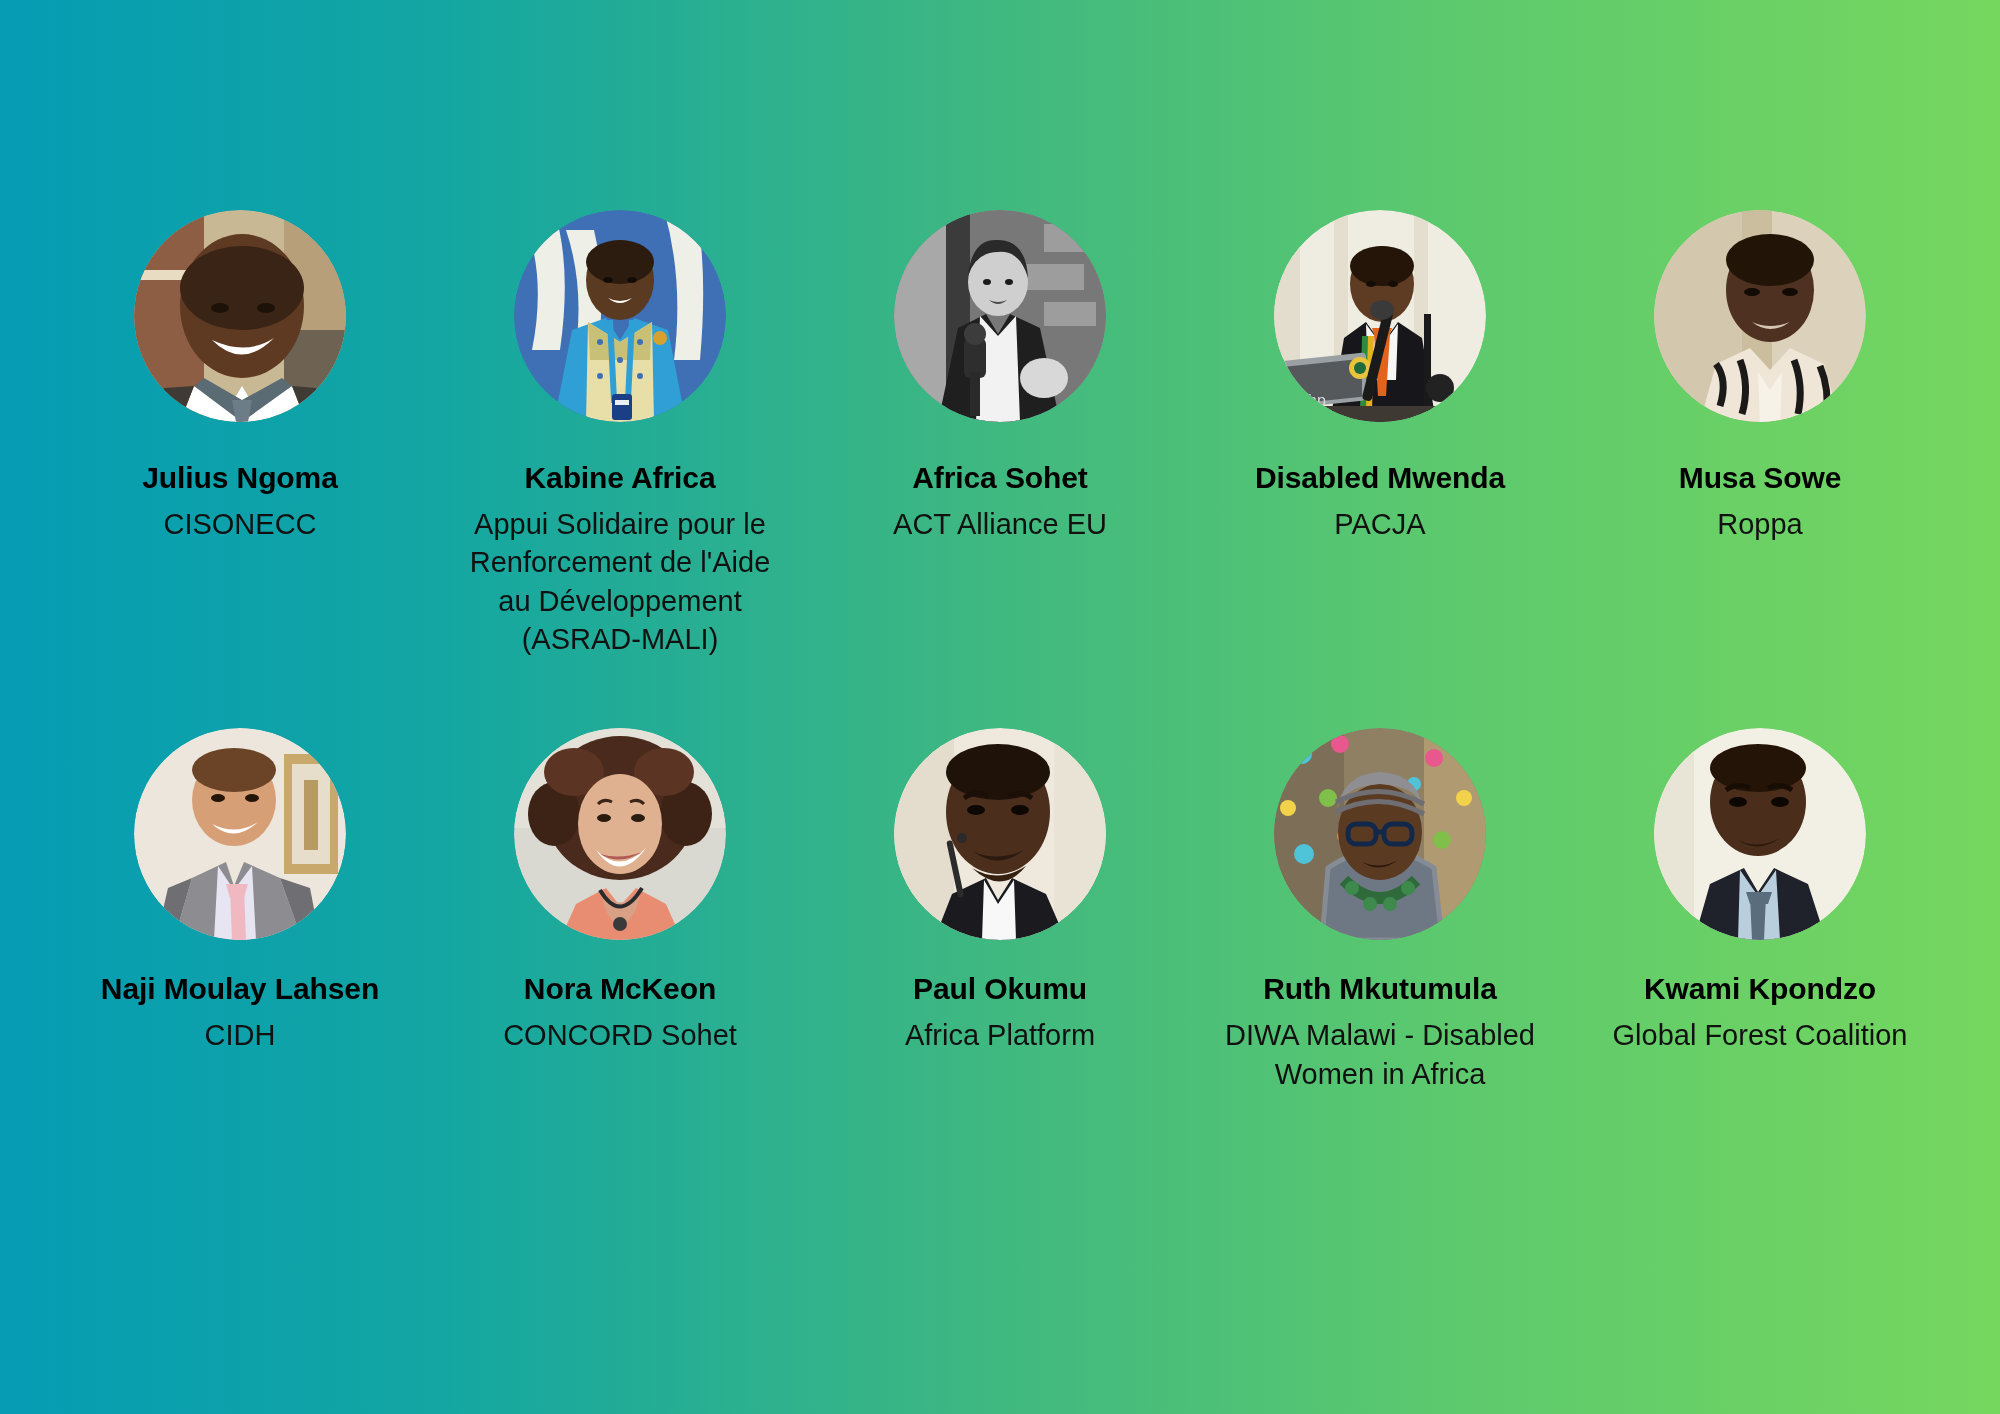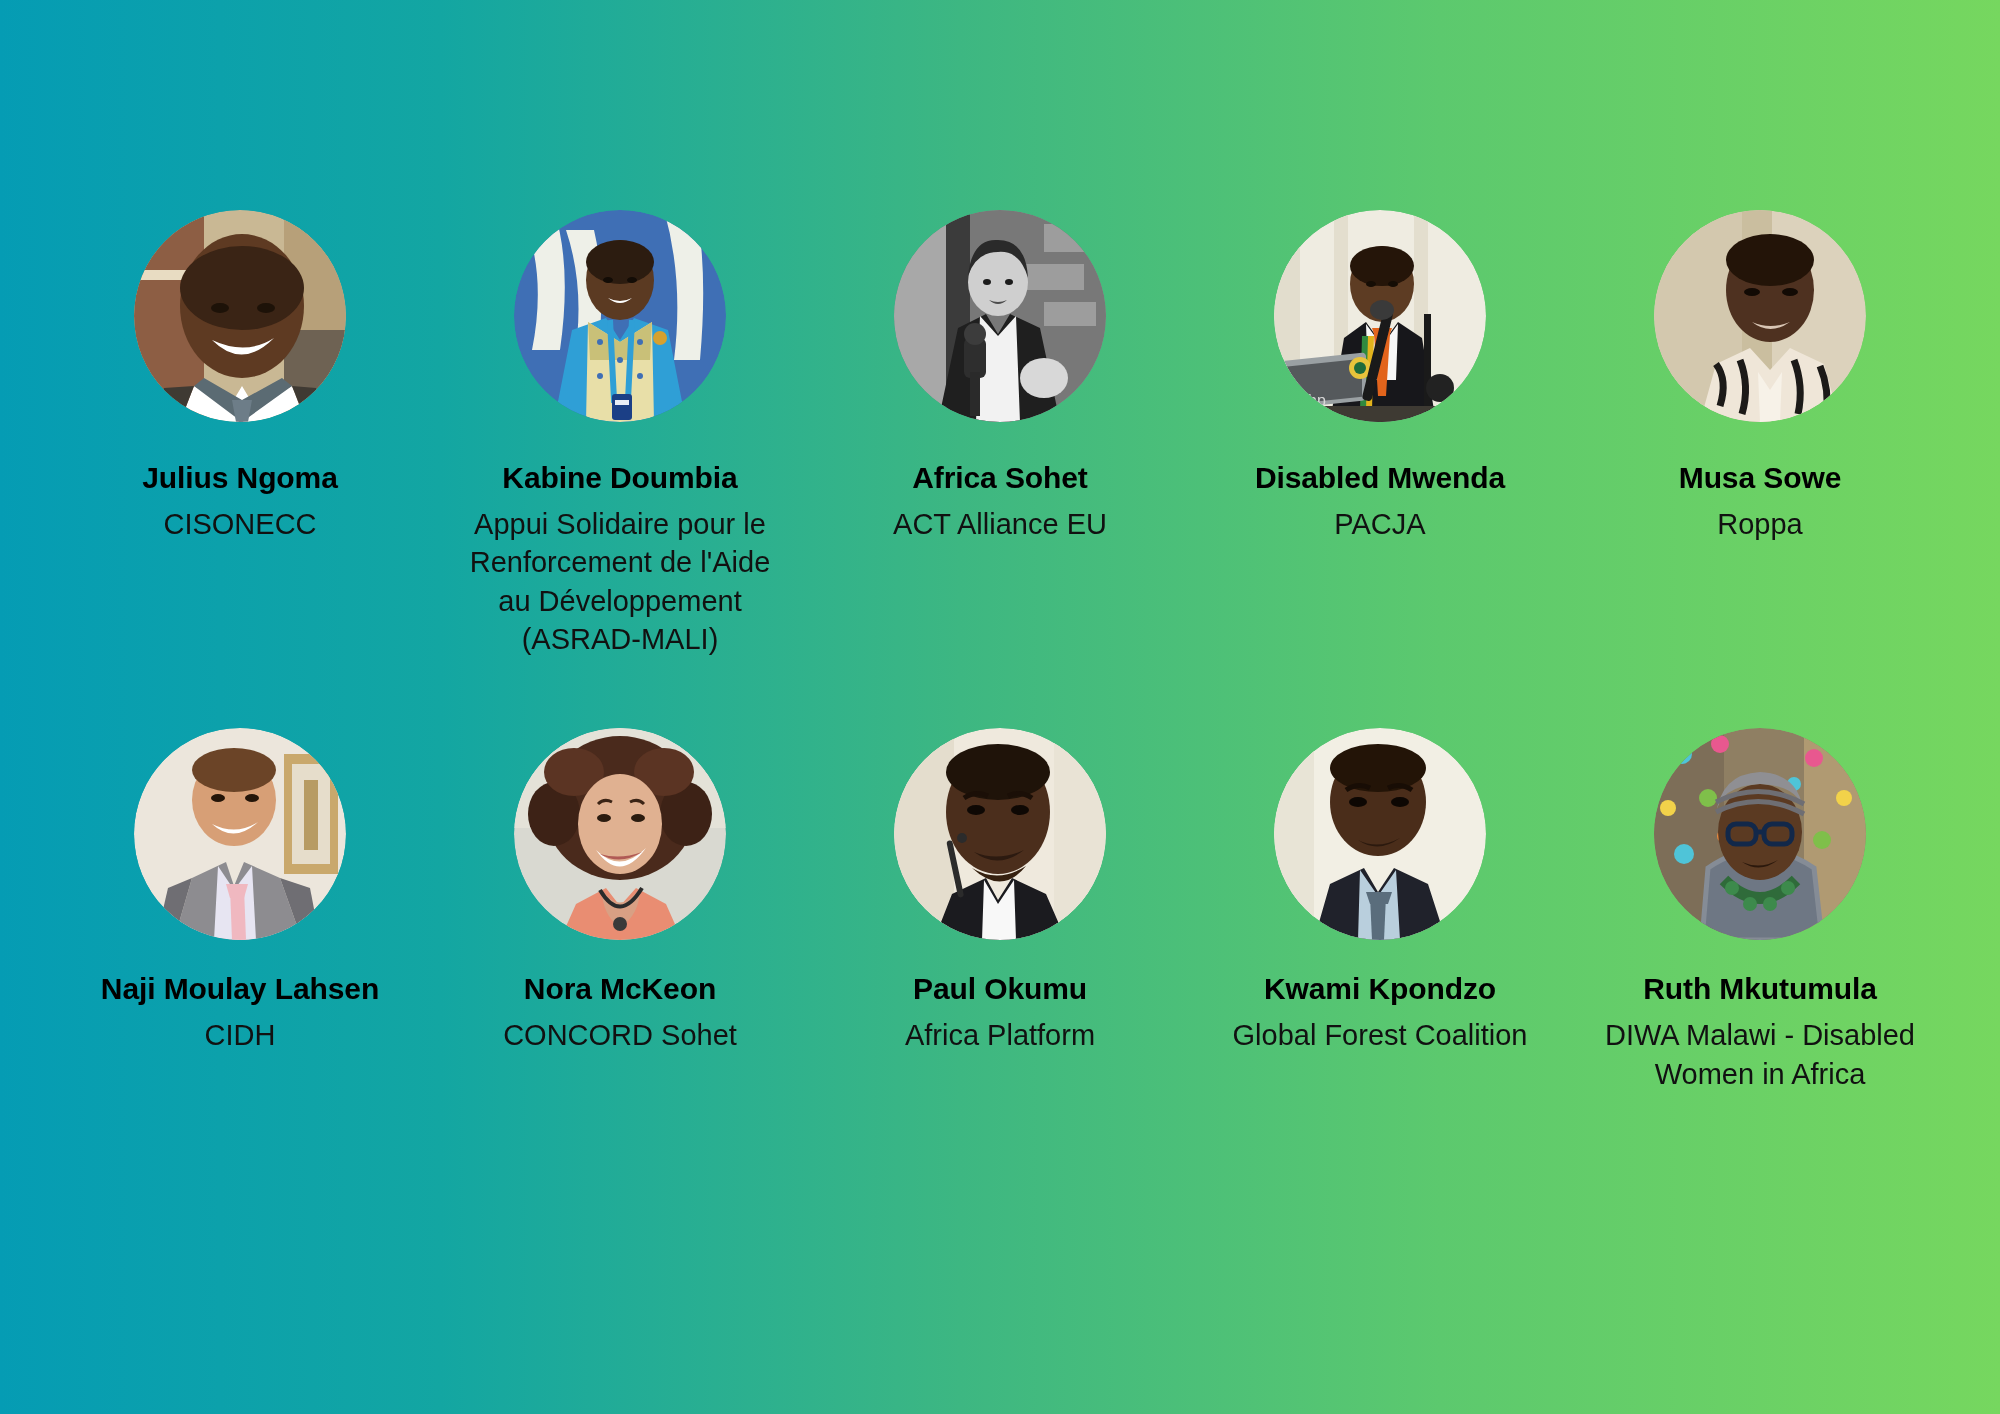--- a/index.html
+++ b/index.html
@@ -151,21 +151,21 @@
               <circle cx="86" cy="166" r="3" fill="#3f6fb5"></circle>
               <circle cx="126" cy="166" r="3" fill="#3f6fb5"></circle>
               <circle cx="106" cy="150" r="3" fill="#3f6fb5"></circle>
               <path d="M96 110 L100 190 L114 190 L118 110" fill="none" stroke="#2f9fd6" stroke-width="6"></path>
               <rect x="98" y="184" width="20" height="26" rx="3" fill="#1b3f86"></rect>
               <rect x="101" y="190" width="14" height="5" fill="#e9eef7"></rect>
               <circle cx="146" cy="128" r="7" fill="#d6a12f"></circle>
             </g>
           </svg>
         </div>
-        <div class="person-name">Kabine Doumbia</div>
+        <div class="person-name">Kabine Africa</div>
         <div class="person-org"><span>Appui Solidaire pour le Renforcement de l'Aide au Développement (</span><span class="link">ASRAD-MALI</span><span>)</span></div>
       </div>
 
       <div class="person">
         <div class="avatar">
           <svg viewBox="0 0 212 212" xmlns="http://www.w3.org/2000/svg">
             <defs>
               <clipPath id="c3">
                   <circle cx="106" cy="106" r="106"></circle>
                 </clipPath>
@@ -357,49 +357,20 @@
               <path d="M78 140 Q104 156 132 138 Q108 168 78 140Z" fill="#35200f"></path>
               <path d="M40 212 L58 166 L92 150 L104 172 L118 150 L152 166 L172 212Z" fill="#1b1b1f"></path>
               <path d="M90 152 L104 176 L120 152 L122 212 L88 212Z" fill="#f8f8f8"></path>
               <rect x="58" y="112" width="6" height="58" rx="3" fill="#2b2b2b" transform="rotate(-12 61 140)"></rect>
               <circle cx="68" cy="110" r="5" fill="#2b2b2b"></circle>
             </g>
           </svg>
         </div>
         <div class="person-name">Paul Okumu</div>
         <div class="person-org"><span>Africa Platform</span></div>
-      </div>
-
-      <div class="person">
-        <div class="avatar">
-          <svg viewBox="0 0 212 212" xmlns="http://www.w3.org/2000/svg">
-            <defs>
-              <clipPath id="c9">
-                  <circle cx="106" cy="106" r="106"></circle>
-                </clipPath>
-            </defs>
-            <g clip-path="url(#c9)">
-              <rect width="212" height="212" fill="#f2efe4"></rect>
-              <rect x="0" y="0" width="40" height="212" fill="#e8e4d6"></rect>
-              <ellipse cx="104" cy="74" rx="48" ry="54" fill="#4a2d1a"></ellipse>
-              <ellipse cx="104" cy="40" rx="48" ry="24" fill="#231407"></ellipse>
-              <ellipse cx="84" cy="74" rx="9" ry="5" fill="#0d0703"></ellipse>
-              <ellipse cx="126" cy="74" rx="9" ry="5" fill="#0d0703"></ellipse>
-              <path d="M72 62 Q84 54 96 60" fill="none" stroke="#180d05" stroke-width="5"></path>
-              <path d="M114 60 Q126 54 138 62" fill="none" stroke="#180d05" stroke-width="5"></path>
-              <path d="M84 112 Q104 126 126 110 Q104 122 84 112Z" fill="#2b190e"></path>
-              <path d="M40 212 L56 156 L90 140 L104 164 L120 140 L154 156 L172 212Z" fill="#20222b"></path>
-              <path d="M86 142 L104 168 L122 142 L126 212 L84 212Z" fill="#b9cfdd"></path>
-              <path d="M96 168 L112 168 L110 212 L98 212Z" fill="#5a6d7c"></path>
-              <path d="M92 164 L118 164 L114 176 L96 176Z" fill="#5a6d7c"></path>
-            </g>
-          </svg>
-        </div>
-        <div class="person-name">Kwami Kpondzo</div>
-        <div class="person-org"><span>Global Forest Coalition</span></div>
       </div>
 
       <div class="person">
         <div class="avatar">
           <svg viewBox="0 0 212 212" xmlns="http://www.w3.org/2000/svg">
             <defs>
               <clipPath id="c10">
                   <circle cx="106" cy="106" r="106"></circle>
                 </clipPath>
             </defs>
@@ -432,15 +403,44 @@
               <circle cx="96" cy="176" r="7" fill="#3d8a4c"></circle>
               <circle cx="116" cy="176" r="7" fill="#3d8a4c"></circle>
               <circle cx="134" cy="160" r="7" fill="#3d8a4c"></circle>
             </g>
           </svg>
         </div>
         <div class="person-name">Ruth Mkutumula</div>
         <div class="person-org"><span>DIWA Malawi - Disabled Women in Africa</span></div>
       </div>
 
+      <div class="person">
+        <div class="avatar">
+          <svg viewBox="0 0 212 212" xmlns="http://www.w3.org/2000/svg">
+            <defs>
+              <clipPath id="c9">
+                  <circle cx="106" cy="106" r="106"></circle>
+                </clipPath>
+            </defs>
+            <g clip-path="url(#c9)">
+              <rect width="212" height="212" fill="#f2efe4"></rect>
+              <rect x="0" y="0" width="40" height="212" fill="#e8e4d6"></rect>
+              <ellipse cx="104" cy="74" rx="48" ry="54" fill="#4a2d1a"></ellipse>
+              <ellipse cx="104" cy="40" rx="48" ry="24" fill="#231407"></ellipse>
+              <ellipse cx="84" cy="74" rx="9" ry="5" fill="#0d0703"></ellipse>
+              <ellipse cx="126" cy="74" rx="9" ry="5" fill="#0d0703"></ellipse>
+              <path d="M72 62 Q84 54 96 60" fill="none" stroke="#180d05" stroke-width="5"></path>
+              <path d="M114 60 Q126 54 138 62" fill="none" stroke="#180d05" stroke-width="5"></path>
+              <path d="M84 112 Q104 126 126 110 Q104 122 84 112Z" fill="#2b190e"></path>
+              <path d="M40 212 L56 156 L90 140 L104 164 L120 140 L154 156 L172 212Z" fill="#20222b"></path>
+              <path d="M86 142 L104 168 L122 142 L126 212 L84 212Z" fill="#b9cfdd"></path>
+              <path d="M96 168 L112 168 L110 212 L98 212Z" fill="#5a6d7c"></path>
+              <path d="M92 164 L118 164 L114 176 L96 176Z" fill="#5a6d7c"></path>
+            </g>
+          </svg>
+        </div>
+        <div class="person-name">Kwami Kpondzo</div>
+        <div class="person-org"><span>Global Forest Coalition</span></div>
+      </div>
+
     </div>
   </div>
 </div>
 
 </body></html>

